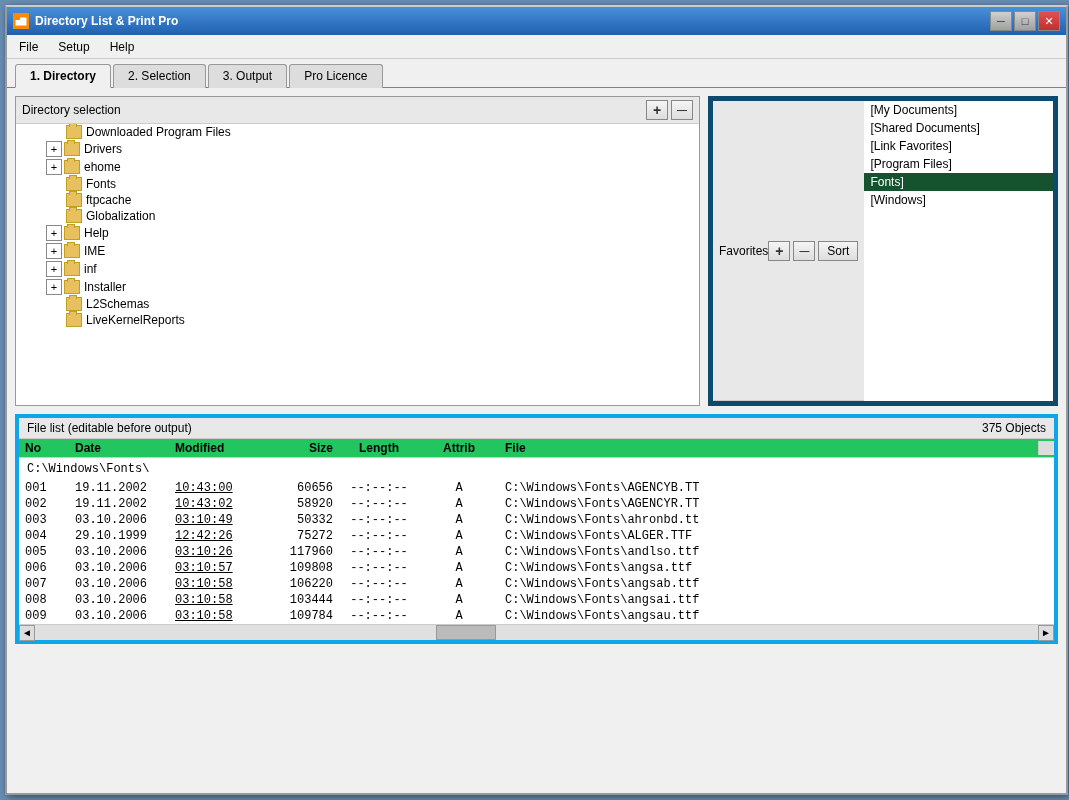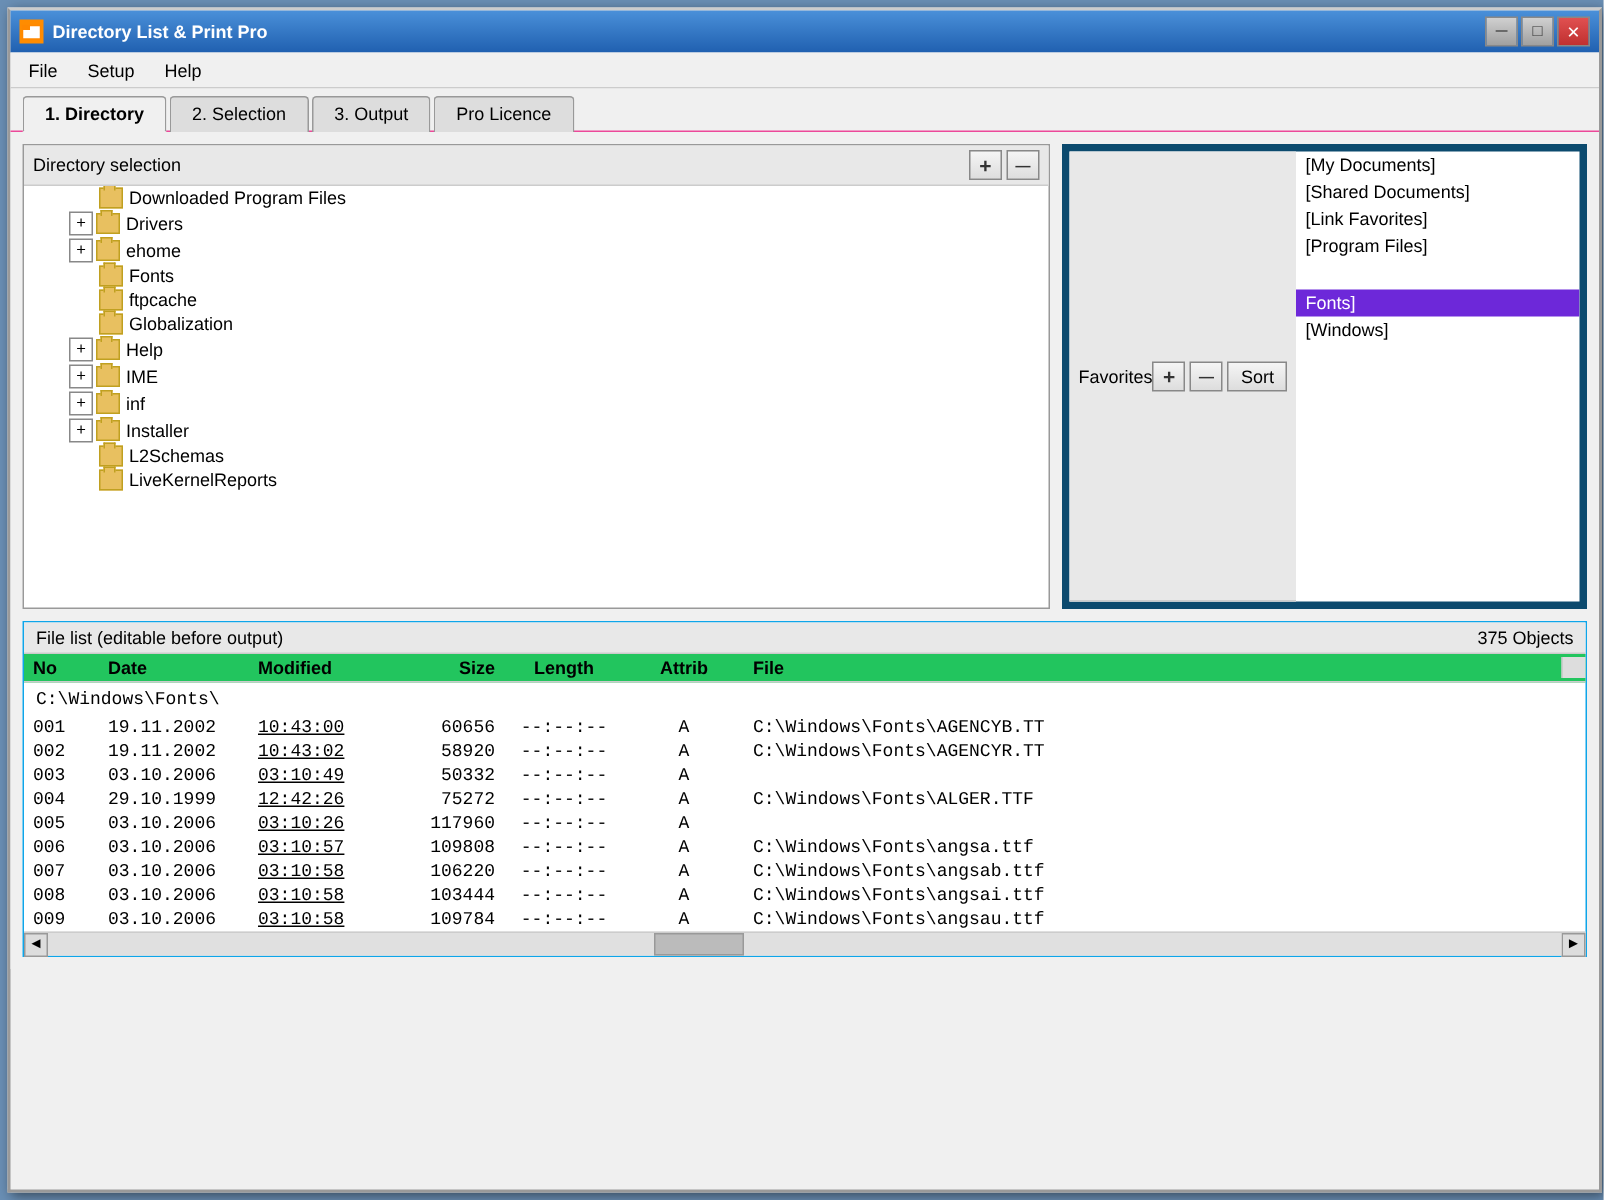--- a/index.html
+++ b/index.html
@@ -223,24 +223,24 @@
     }
     .fav-list {
       flex: 1;
       overflow-y: auto;
     }
     .fav-item {
       padding: 2px 6px;
       cursor: pointer;
       font-size: 12px;
     }
-    .fav-item.selected { background: #6d28d9; color: white; margin-top: 20px; }
+    .fav-item.selected { background: #14532d; color: white; }
     .bottom-section {
       margin-top: 8px;
-      border: 1px solid #0ea5e9;
+      border: 4px solid #0ea5e9;
       background: white;
       display: flex;
       flex-direction: column;
     }
     .file-list-header {
       background: #e8e8e8;
       padding: 3px 8px;
       border-bottom: 1px solid #ccc;
       display: flex;
       justify-content: space-between;
@@ -502,37 +502,39 @@
     <div class="fcol-attrib">A</div>
     <div class="fcol-file">C:\Windows\Fonts\AGENCYR.TT</div>
   </div>
             <div class="file-row">
     <div class="fcol-no">003</div>
     <div class="fcol-date">03.10.2006</div>
     <div class="fcol-modified">03:10:49</div>
     <div class="fcol-size">50332</div>
     <div class="fcol-length">--:--:--</div>
     <div class="fcol-attrib">A</div>
+    <div class="fcol-file">C:\Windows\Fonts\ahronbd.tt</div>
   </div>
             <div class="file-row">
     <div class="fcol-no">004</div>
     <div class="fcol-date">29.10.1999</div>
     <div class="fcol-modified">12:42:26</div>
     <div class="fcol-size">75272</div>
     <div class="fcol-length">--:--:--</div>
     <div class="fcol-attrib">A</div>
     <div class="fcol-file">C:\Windows\Fonts\ALGER.TTF</div>
   </div>
             <div class="file-row">
     <div class="fcol-no">005</div>
     <div class="fcol-date">03.10.2006</div>
     <div class="fcol-modified">03:10:26</div>
     <div class="fcol-size">117960</div>
     <div class="fcol-length">--:--:--</div>
     <div class="fcol-attrib">A</div>
+    <div class="fcol-file">C:\Windows\Fonts\andlso.ttf</div>
   </div>
             <div class="file-row">
     <div class="fcol-no">006</div>
     <div class="fcol-date">03.10.2006</div>
     <div class="fcol-modified">03:10:57</div>
     <div class="fcol-size">109808</div>
     <div class="fcol-length">--:--:--</div>
     <div class="fcol-attrib">A</div>
     <div class="fcol-file">C:\Windows\Fonts\angsa.ttf</div>
   </div>

